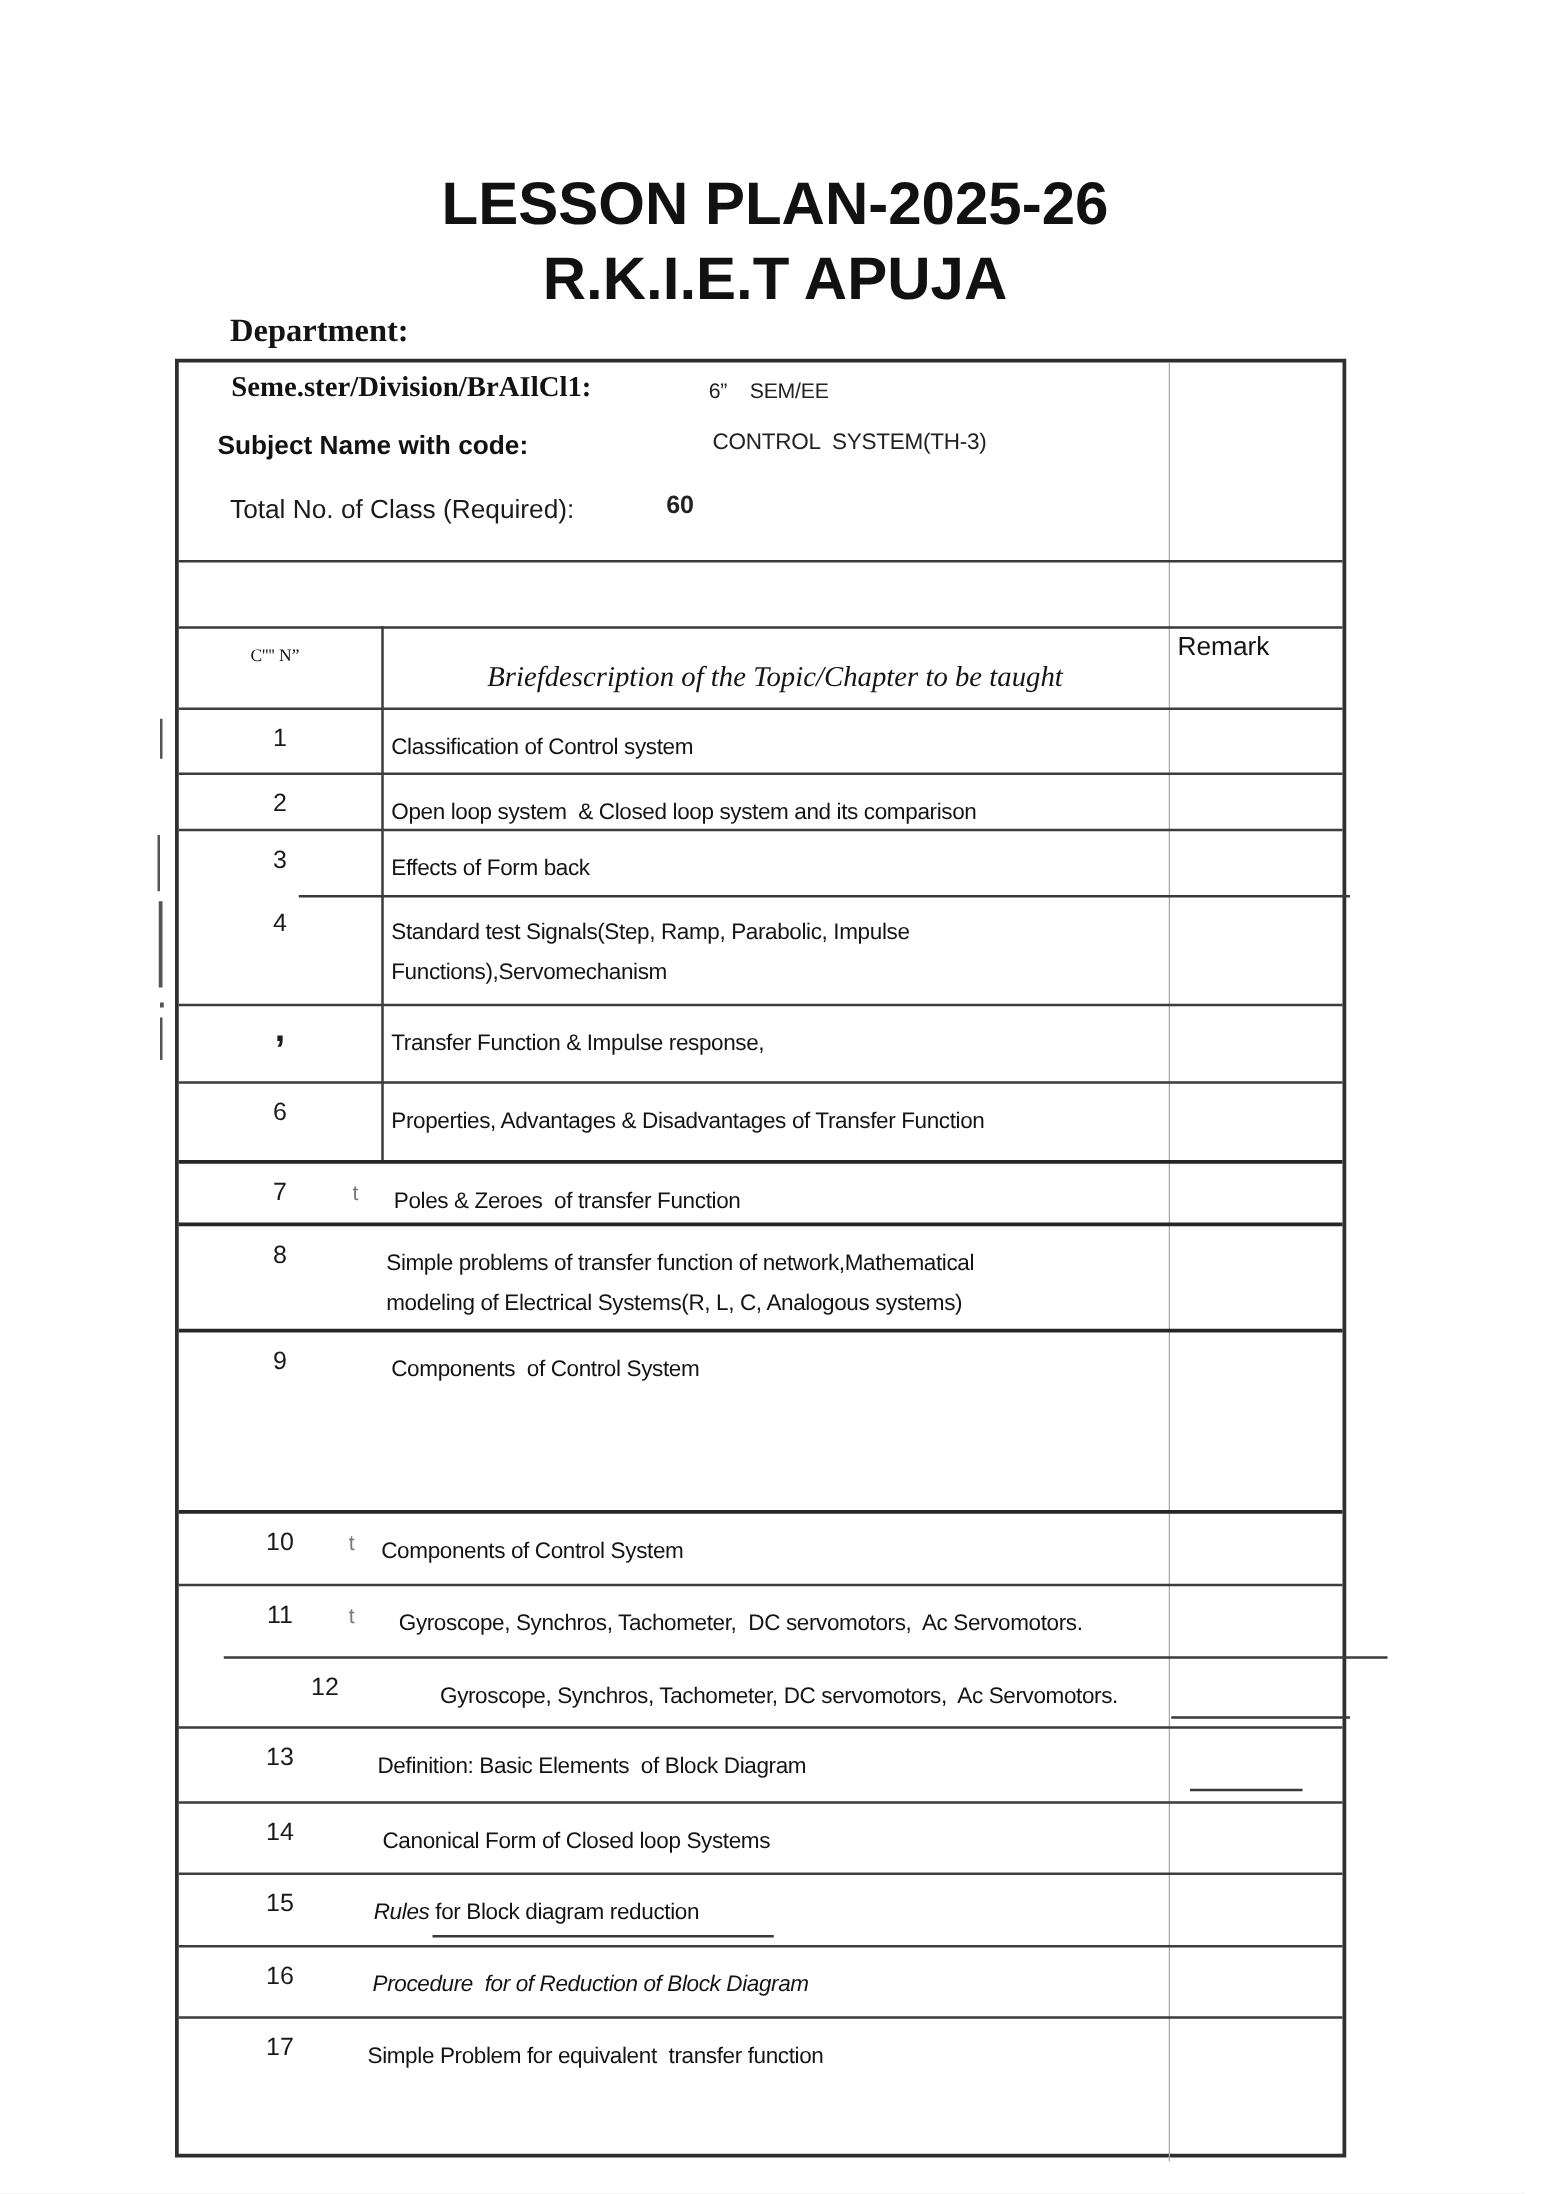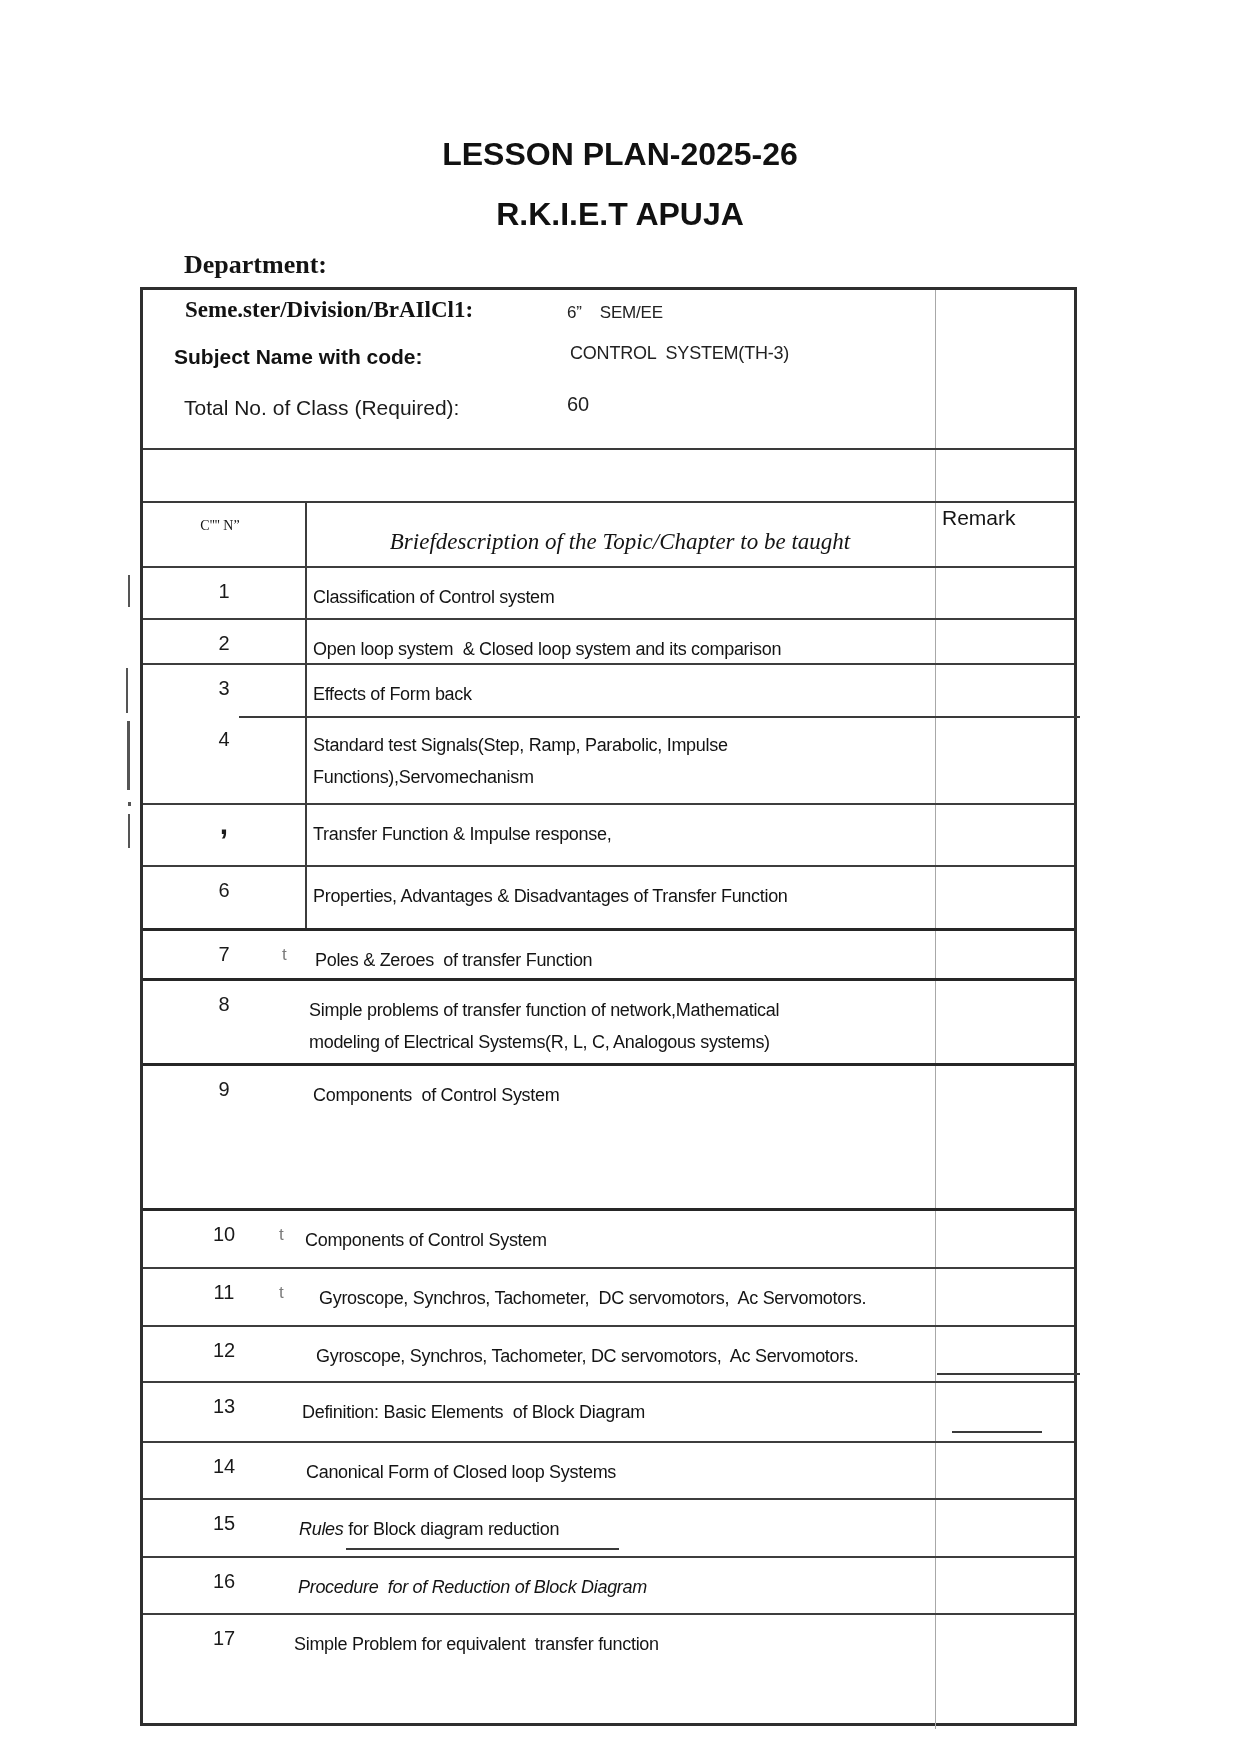--- a/index.html
+++ b/index.html
@@ -4,21 +4,21 @@
 <style>
   html,body{margin:0;padding:0;background:#e8e8e8;}
   .sheet{
     position:relative;width:1240px;height:1755px;background:#ffffff;
     margin:0 auto;overflow:hidden;color:#1b1b1b;
     font-family:"Liberation Sans",sans-serif;
   }
   .abs{position:absolute;}
   .title{
     left:0;width:1240px;text-align:center;
-    font-size:32px;font-weight:600;letter-spacing:0px;color:#111;
+    font-size:48px;font-weight:600;letter-spacing:0px;color:#111;
   }
   .dept{
     font-family:"Liberation Serif",serif;font-weight:700;font-size:26px;color:#141414;
   }
   
   .tbl{
     left:140px;top:287px;width:937px;height:1439px;
     border:3px solid #2e2e2e;box-sizing:border-box;
   }
   .remark-sep{left:792px;top:0;width:1px;height:1439px;background:#a8a8a8;}
@@ -74,21 +74,21 @@
     <div class="abs remark-sep"></div>
     <div class="abs col1-sep"></div>
 
     <div class="abs label-serif" style="left:42px;top:7px;">Seme.ster/Division/BrAIlCl1:</div>
     <div class="abs val" style="left:424px;top:13px;">6”    SEM/EE</div>
 
     <div class="abs label-sans-b" style="left:31px;top:55px;">Subject Name with code:</div>
     <div class="abs val" style="left:427px;top:53px;font-size:18px;">CONTROL  SYSTEM(TH-3)</div>
 
     <div class="abs label-sans" style="left:41px;top:106px;">Total No. of Class (Required):</div>
-    <div class="abs val" style="left:424px;top:103px;font-size:20px;">60</div>
+    <div class="abs val" style="left:390px;top:103px;font-size:20px;font-weight:bold;">60</div>
 
     <div class="abs divider" style="top:158px;"></div>
 
 
     <div class="abs divider" style="top:211px;"></div>
 
     <div class="abs hdr-cn">C'''' N”</div>
     <div class="abs hdr-desc">Briefdescription of the Topic/Chapter  to be taught</div>
     <div class="abs hdr-remark">Remark</div>
 
@@ -146,21 +146,21 @@
       <span class="tmark" style="left:136px;">t</span>
       <span class="desc" style="left:162px;">Components of Control System</span>
     </div>
 
     <div class="row" style="top:977px;height:58px;">
       <span class="num">11</span>
       <span class="tmark" style="left:136px;">t</span>
       <span class="desc" style="left:176px;">Gyroscope, Synchros, Tachometer,  DC servomotors,  Ac Servomotors.</span>
     </div>
 
-    <div class="row" style="top:1035px;height:56px;">
+    <div class="row" style="top:1035px;height:56px;margin-left:36px;">
       <span class="num">12</span>
       <span class="desc" style="left:173px;">Gyroscope, Synchros, Tachometer, DC servomotors,  Ac Servomotors.</span>
     </div>
 
     <div class="abs artifact" style="left:794px;top:1083px;width:143px;height:2px;"></div>
     <div class="abs artifact" style="left:809px;top:1141px;width:90px;height:2px;"></div>
 
     <div class="row" style="top:1091px;height:60px;">
       <span class="num">13</span>
       <span class="desc" style="left:159px;">Definition: Basic Elements  of Block Diagram</span>

